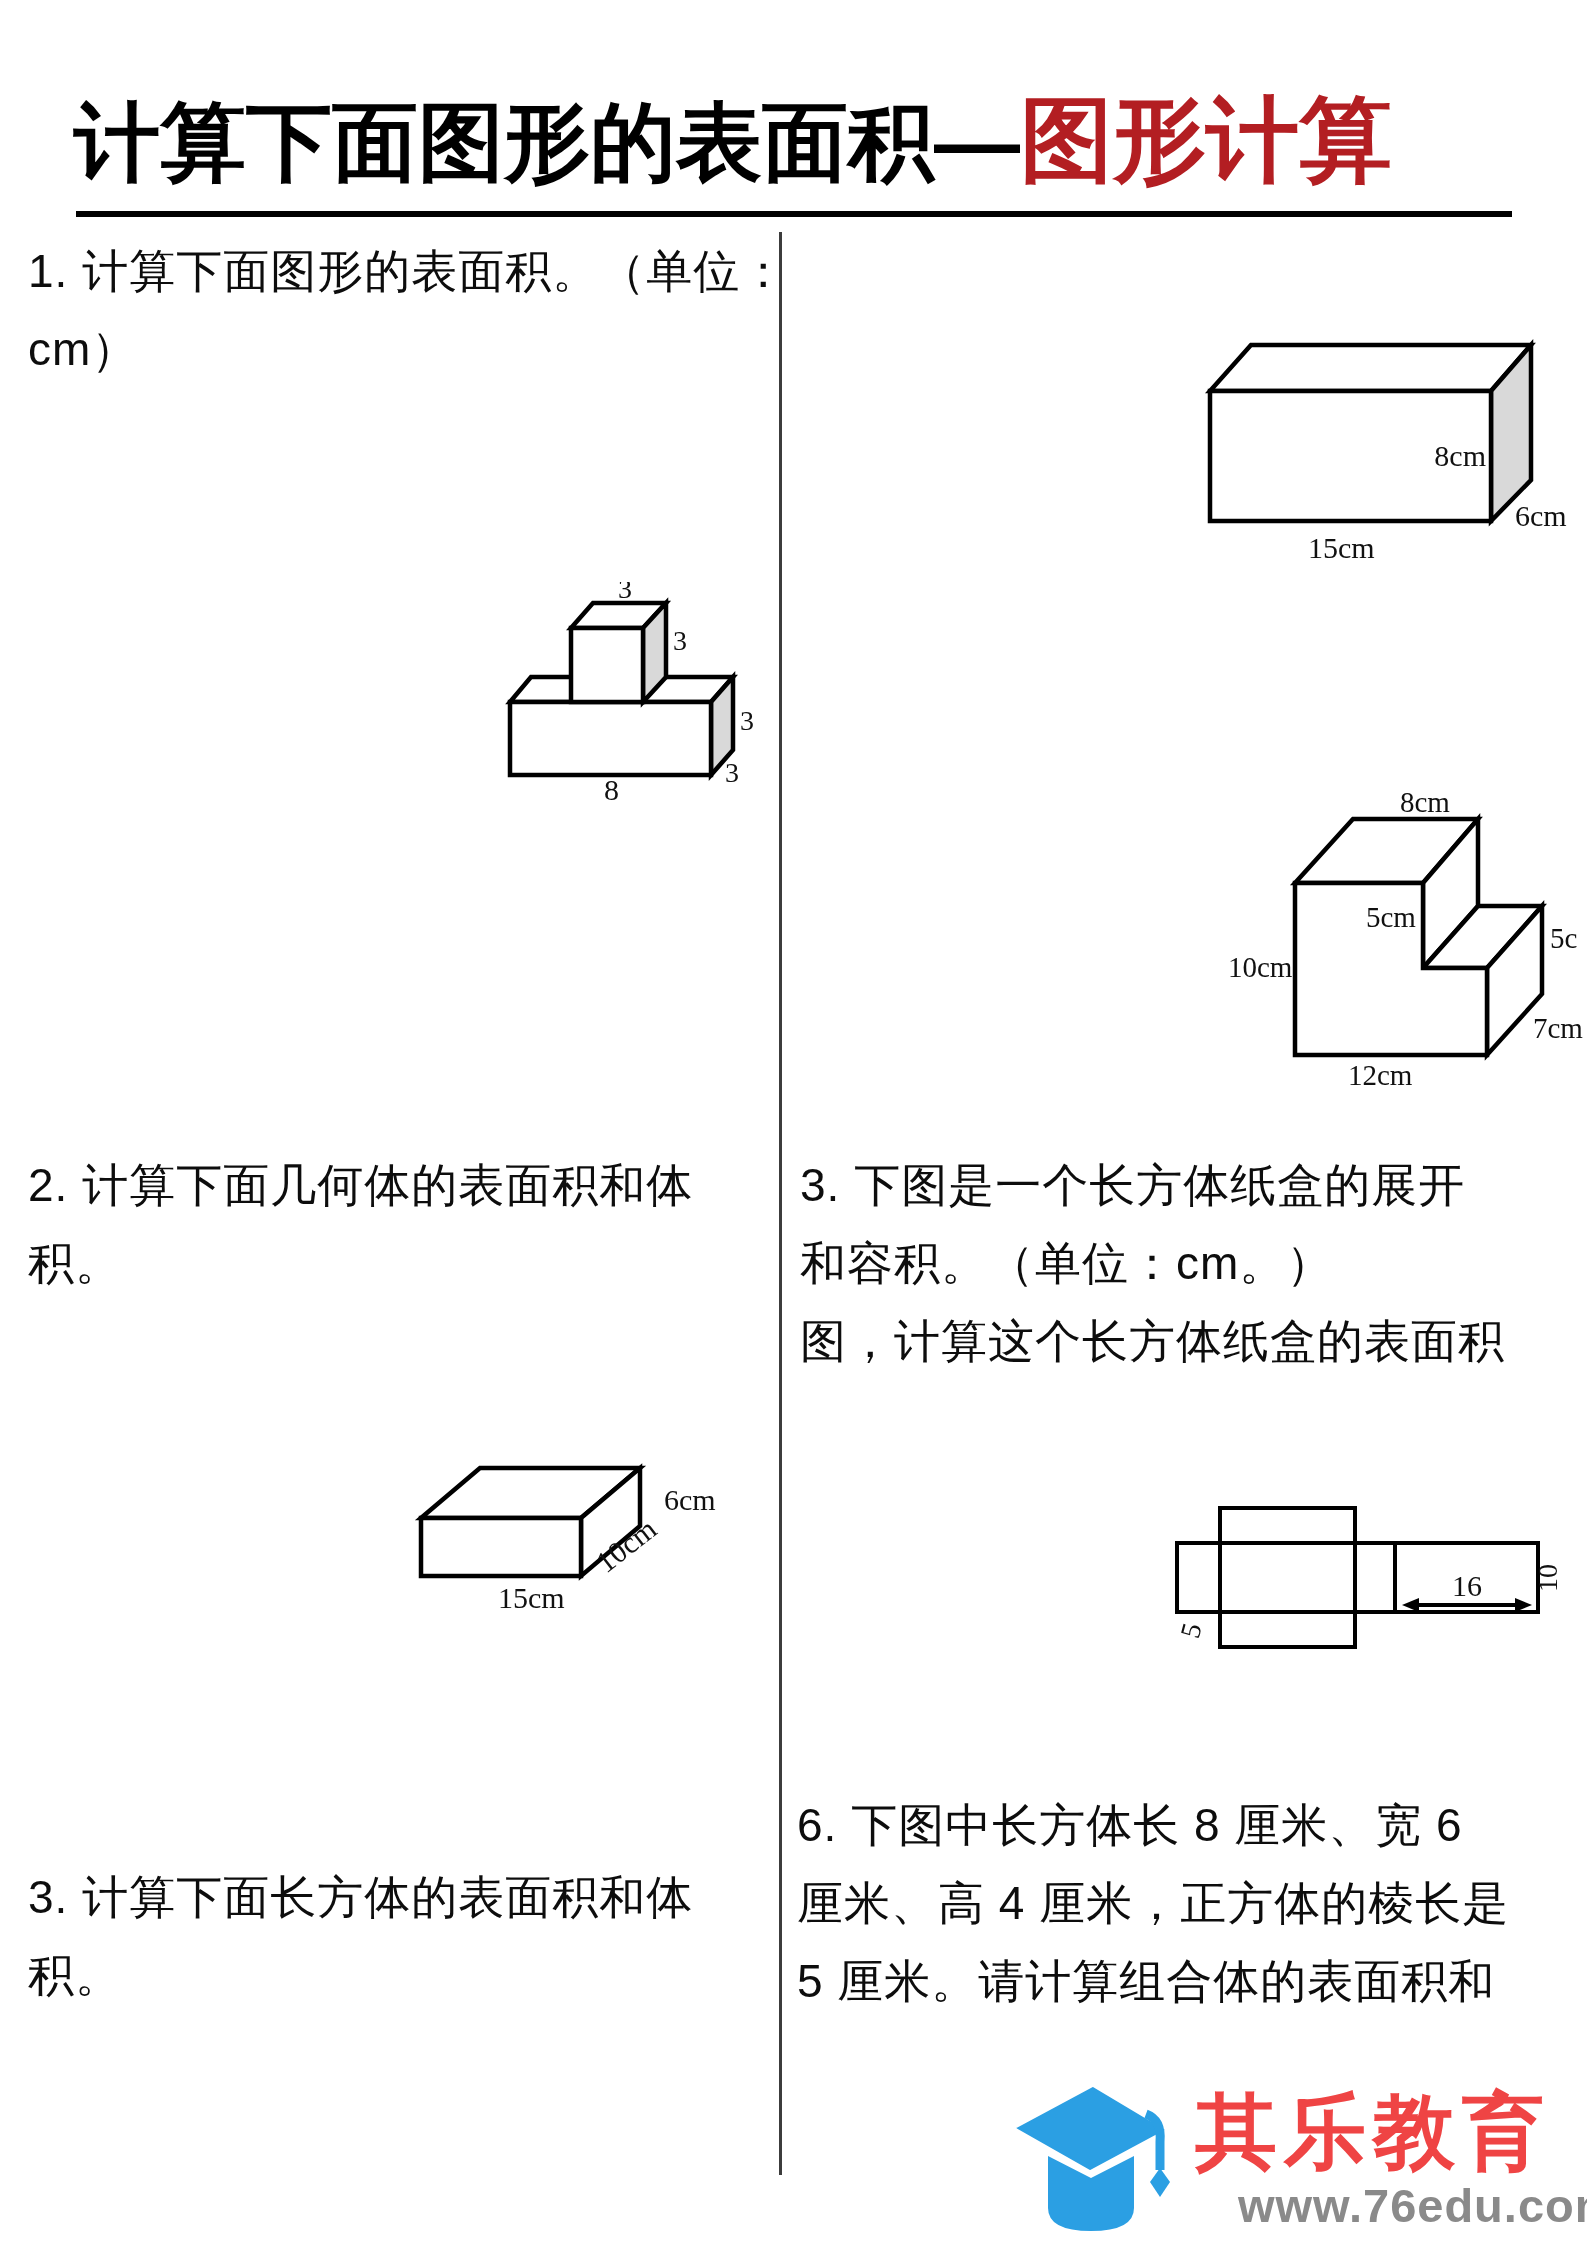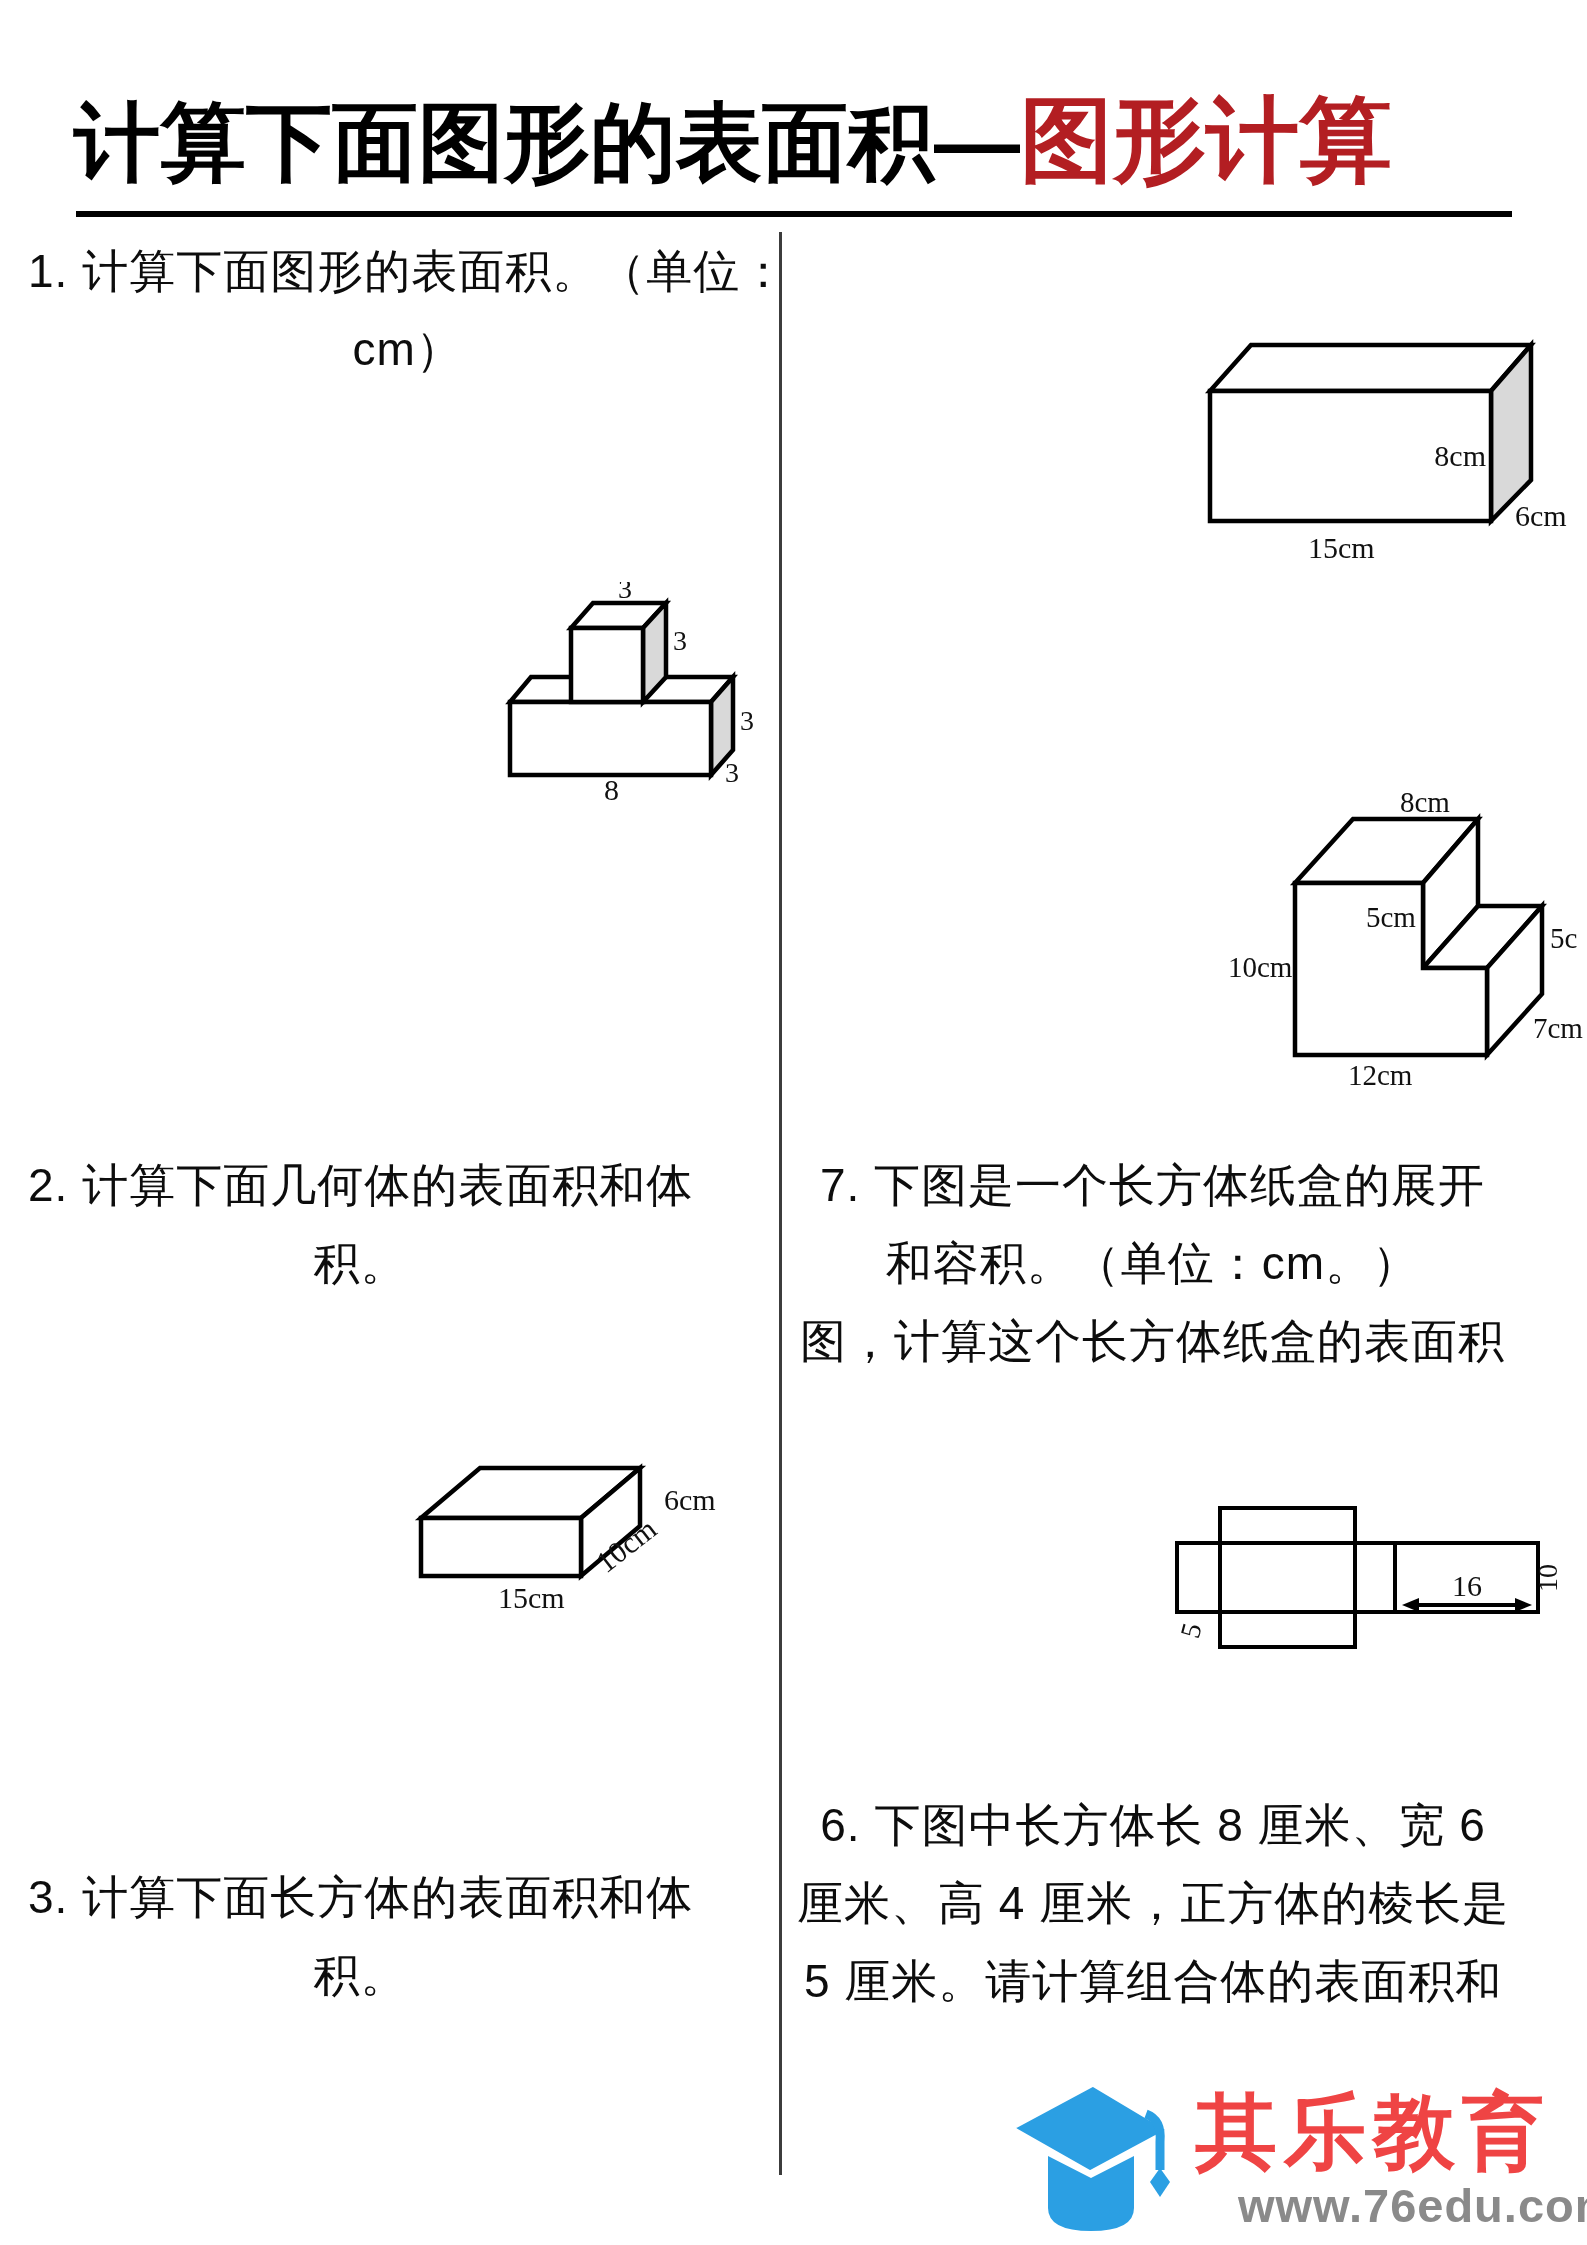--- a/index.html
+++ b/index.html
@@ -8,21 +8,21 @@
   .abs{position:absolute;}
   
   .title{position:absolute;top:78px;left:74px;width:1460px;white-space:nowrap;
          font-weight:900;font-size:86px;letter-spacing:0px;color:#000;}
   .title .red{font-size:93px;color:#b31e22;font-weight:900;}
   .title-underline{position:absolute;left:76px;top:211px;width:1436px;height:6px;background:#000;}
   
   .divider{position:absolute;left:779px;top:232px;width:3px;height:1943px;background:#3c3c3c;}
   
   .q-text{position:absolute;font-size:46px;line-height:78px;font-weight:500;color:#0d0d0d;letter-spacing:1px;}
-  .q-line{white-space:nowrap;text-align:center;}
+  .q-line{white-space:nowrap;}
   
   svg text{font-family:"Liberation Serif",serif;fill:#111;}
   
   .brand-name{position:absolute;left:205px;top:8px;font-size:82px;font-weight:900;
               color:#ef4444;letter-spacing:7px;white-space:nowrap;}
   .brand-site{position:absolute;left:248px;top:108px;font-size:47px;font-weight:800;
               color:#8a8a8a;letter-spacing:1px;white-space:nowrap;}
 </style>
 </head>
 <body>
@@ -92,21 +92,21 @@
     <polygon points="75,101 203,101 203,186 267,186 267,273 75,273" fill="#fff" stroke="#000" stroke-width="4.5"></polygon>
     <text x="180" y="30" font-size="29">8cm</text>
     <text x="146" y="145" font-size="29">5cm</text>
     <text x="8" y="195" font-size="29">10cm</text>
     <text x="330" y="166" font-size="29">5c</text>
     <text x="313" y="256" font-size="29">7cm</text>
     <text x="128" y="303" font-size="29">12cm</text>
   </svg>
 
   <div class="q-text" style="left:800px;top:1146px;">
-    <div class="q-line">7. 下图是一个长方体纸盒的展开</div>
+    <div class="q-line">3. 下图是一个长方体纸盒的展开</div>
     <div class="q-line">和容积。（单位：cm。）</div>
     <div class="q-line">图，计算这个长方体纸盒的表面积</div>
   </div>
 
   <svg class="abs" style="left:1165px;top:1458px;" width="422" height="200" viewBox="0 0 422 200">
     <rect x="55" y="50" width="135" height="35" fill="none" stroke="#000" stroke-width="4"></rect>
     <rect x="55" y="85" width="135" height="69" fill="none" stroke="#000" stroke-width="4"></rect>
     <rect x="55" y="154" width="135" height="35" fill="none" stroke="#000" stroke-width="4"></rect>
     <rect x="12" y="85" width="43" height="69" fill="none" stroke="#000" stroke-width="4"></rect>
     <rect x="190" y="85" width="40" height="69" fill="none" stroke="#000" stroke-width="4"></rect>

